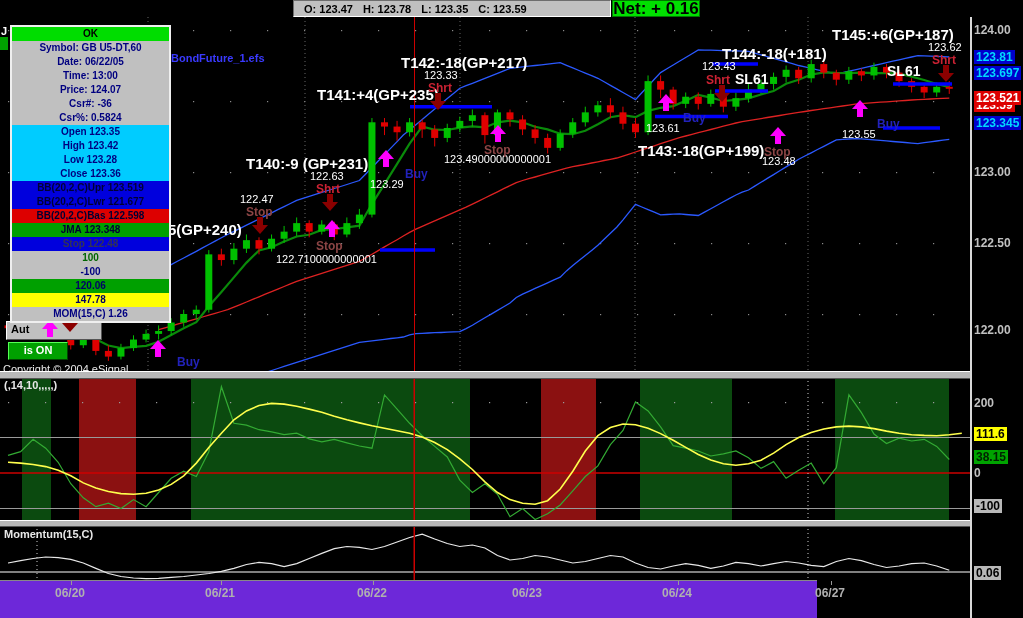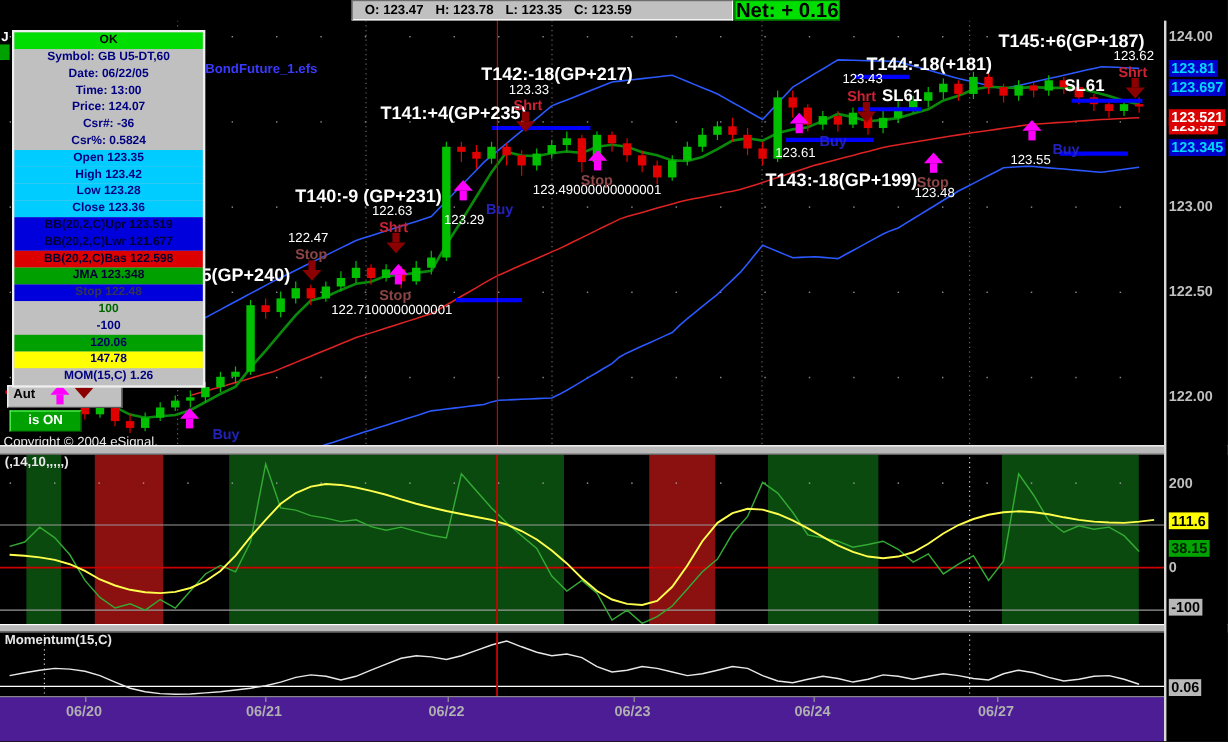--- a/index.html
+++ b/index.html
@@ -55,21 +55,21 @@
   .axis-pane{position:absolute;left:970px;top:17px;width:53px;height:601px;background:#000;border-left:2px solid #d8d8d8;z-index:8;}
   .ax-label{position:absolute;left:2px;font-size:12px;font-weight:bold;white-space:nowrap;}
   .ax-plain{color:#c0c0c0;}
   .ax-blue{background:#0000cc;color:#00d9ff;padding:0 2px;}
   .ax-red{background:#dd0000;color:#fff;padding:0 2px;}
   .ax-yellow{background:#ffff00;color:#000;padding:0 2px;}
   .ax-green{background:#00a300;color:#002200;padding:0 2px;}
   .ax-gray{background:#b8b8b8;color:#000;padding:0 2px;}
   .ax-marker{position:absolute;right:0;top:0;width:0;height:0;border-left:6px solid transparent;border-top:6px solid #fff;}
   
-  .xaxis{position:absolute;left:0;top:580px;width:970px;height:38px;background:#4c1d95;border-top:1px solid #888;z-index:4;}
+  .xaxis{position:absolute;left:0;top:580px;width:817px;height:38px;background:#6d28d9;border-top:1px solid #888;z-index:4;}
   .x-label{position:absolute;top:5px;color:#b0b0b0;font-size:12px;font-weight:bold;}
   .x-tick{position:absolute;top:0;width:1px;height:4px;background:#999;}
 </style>
 </head>
 <body>
 
 <div class="screen">
 
   <div class="titlebar">
     <div class="ohlc-box">

